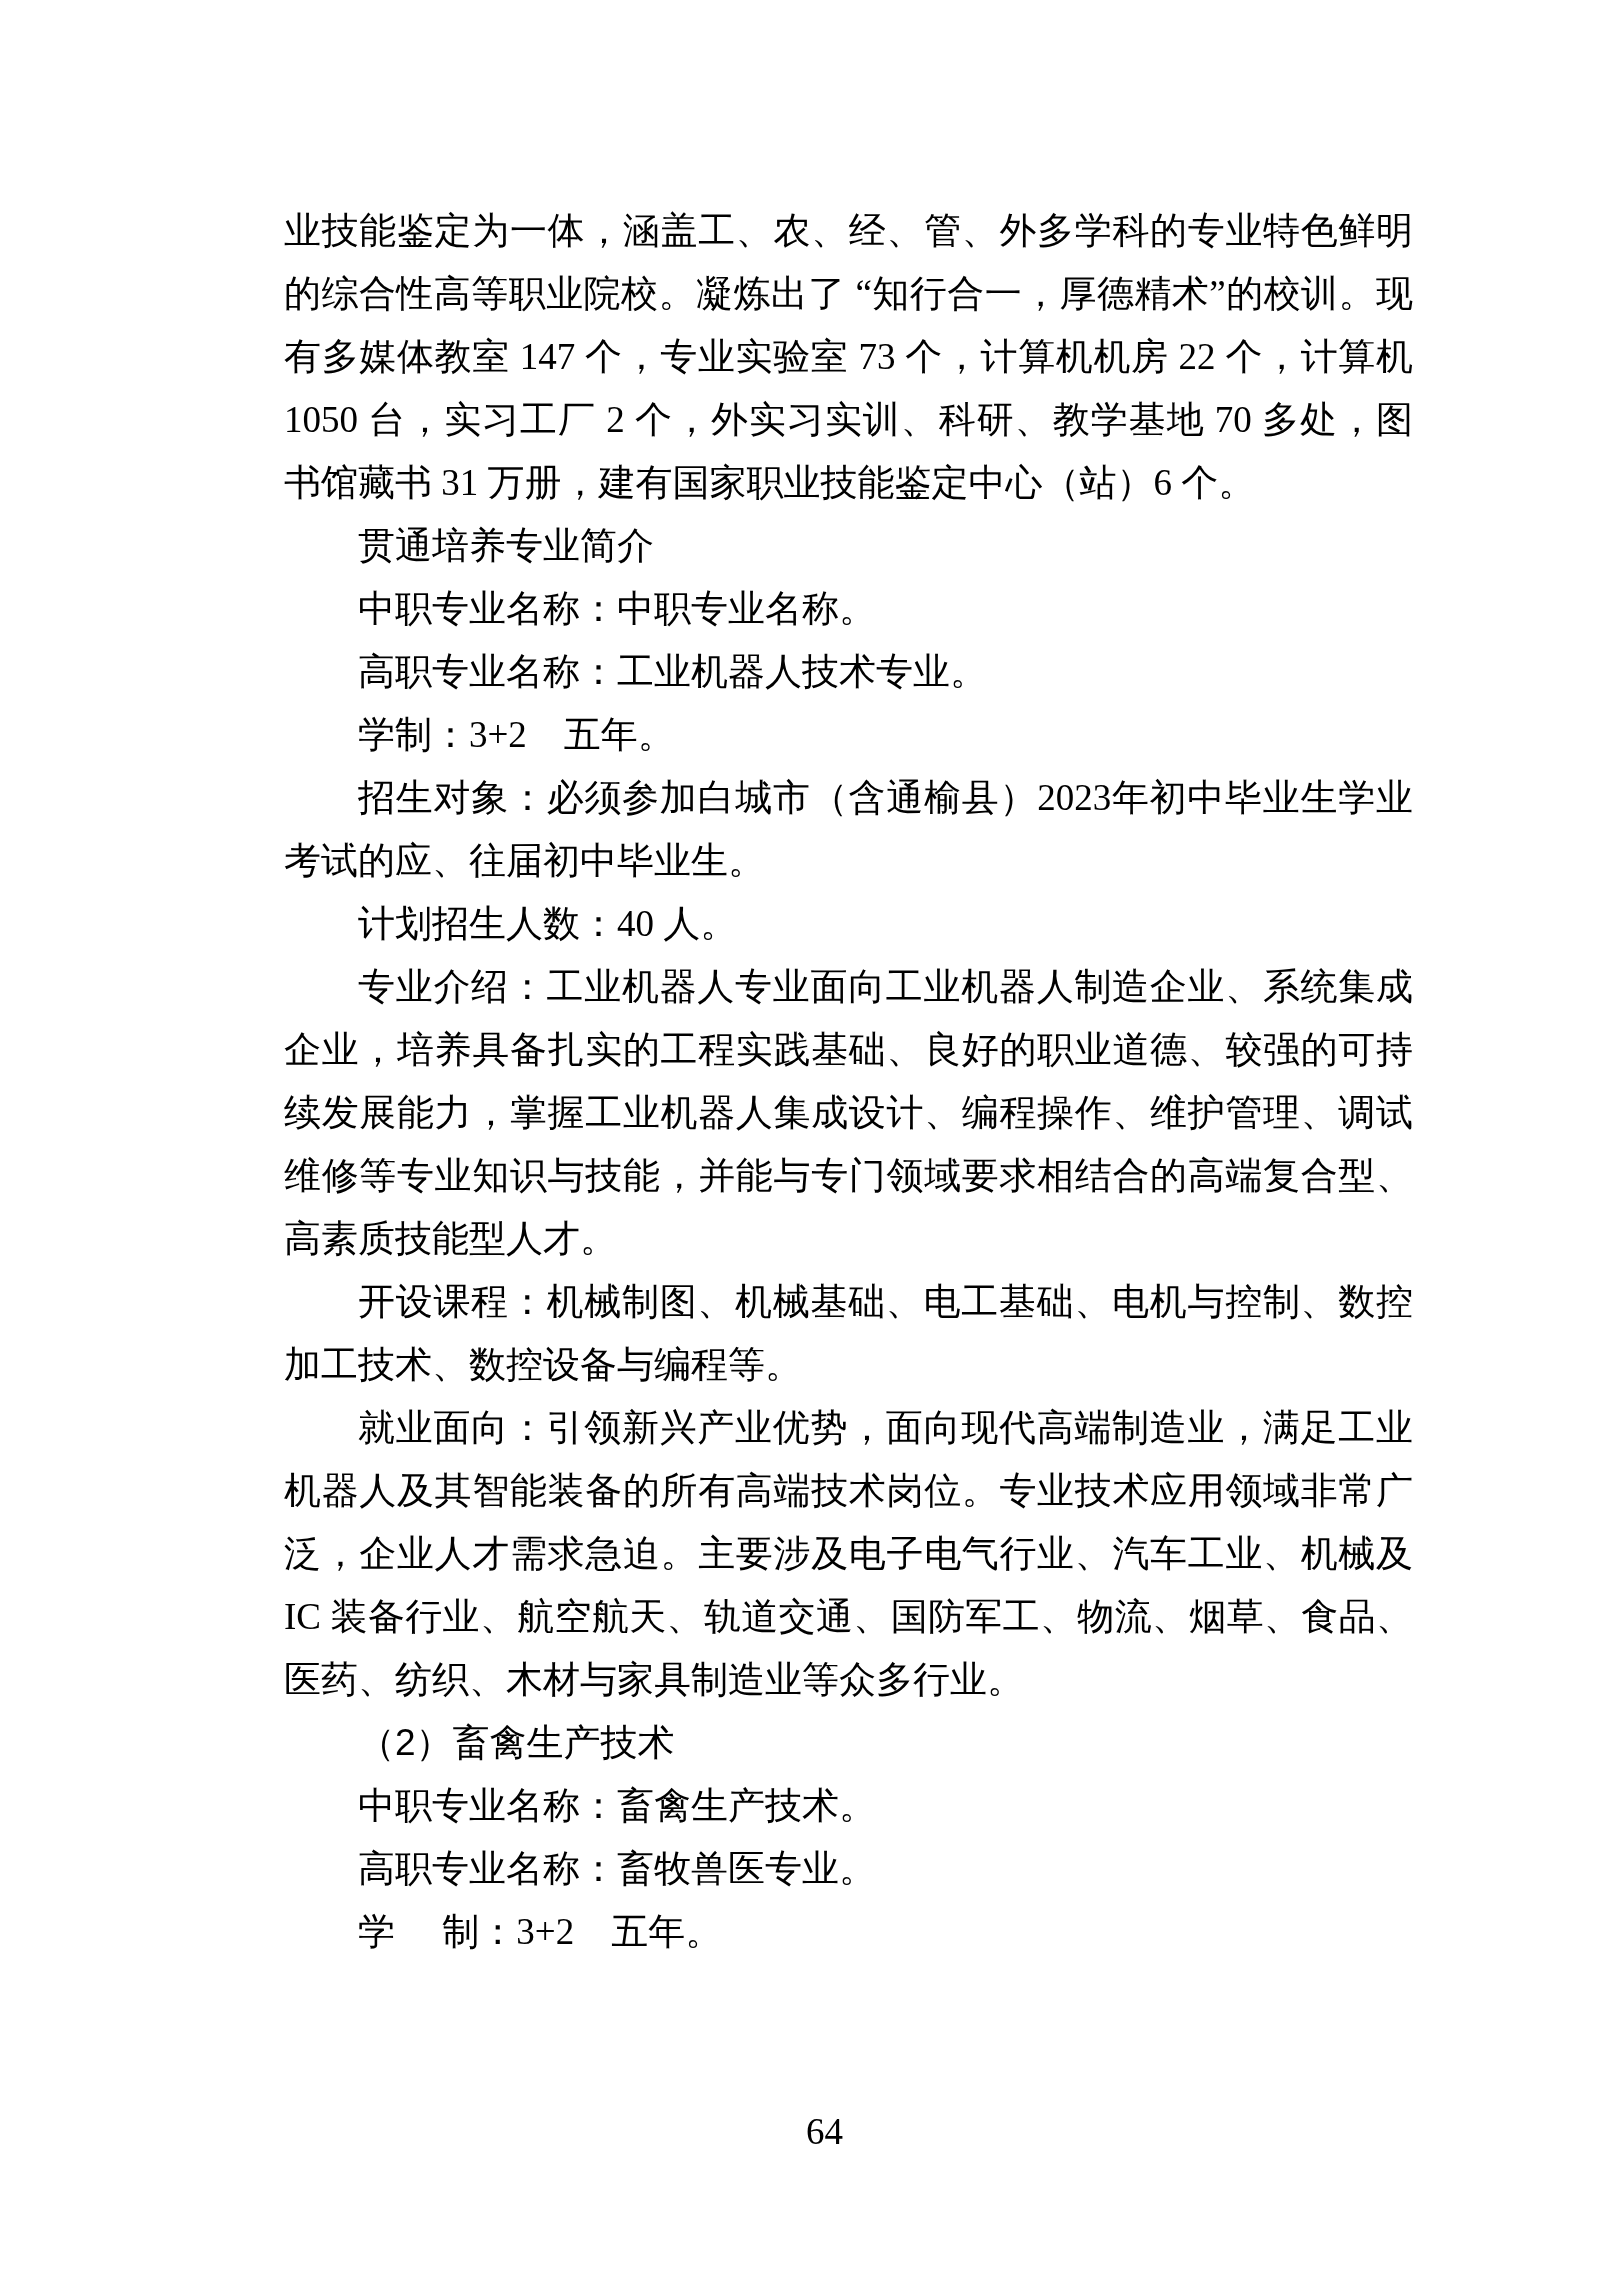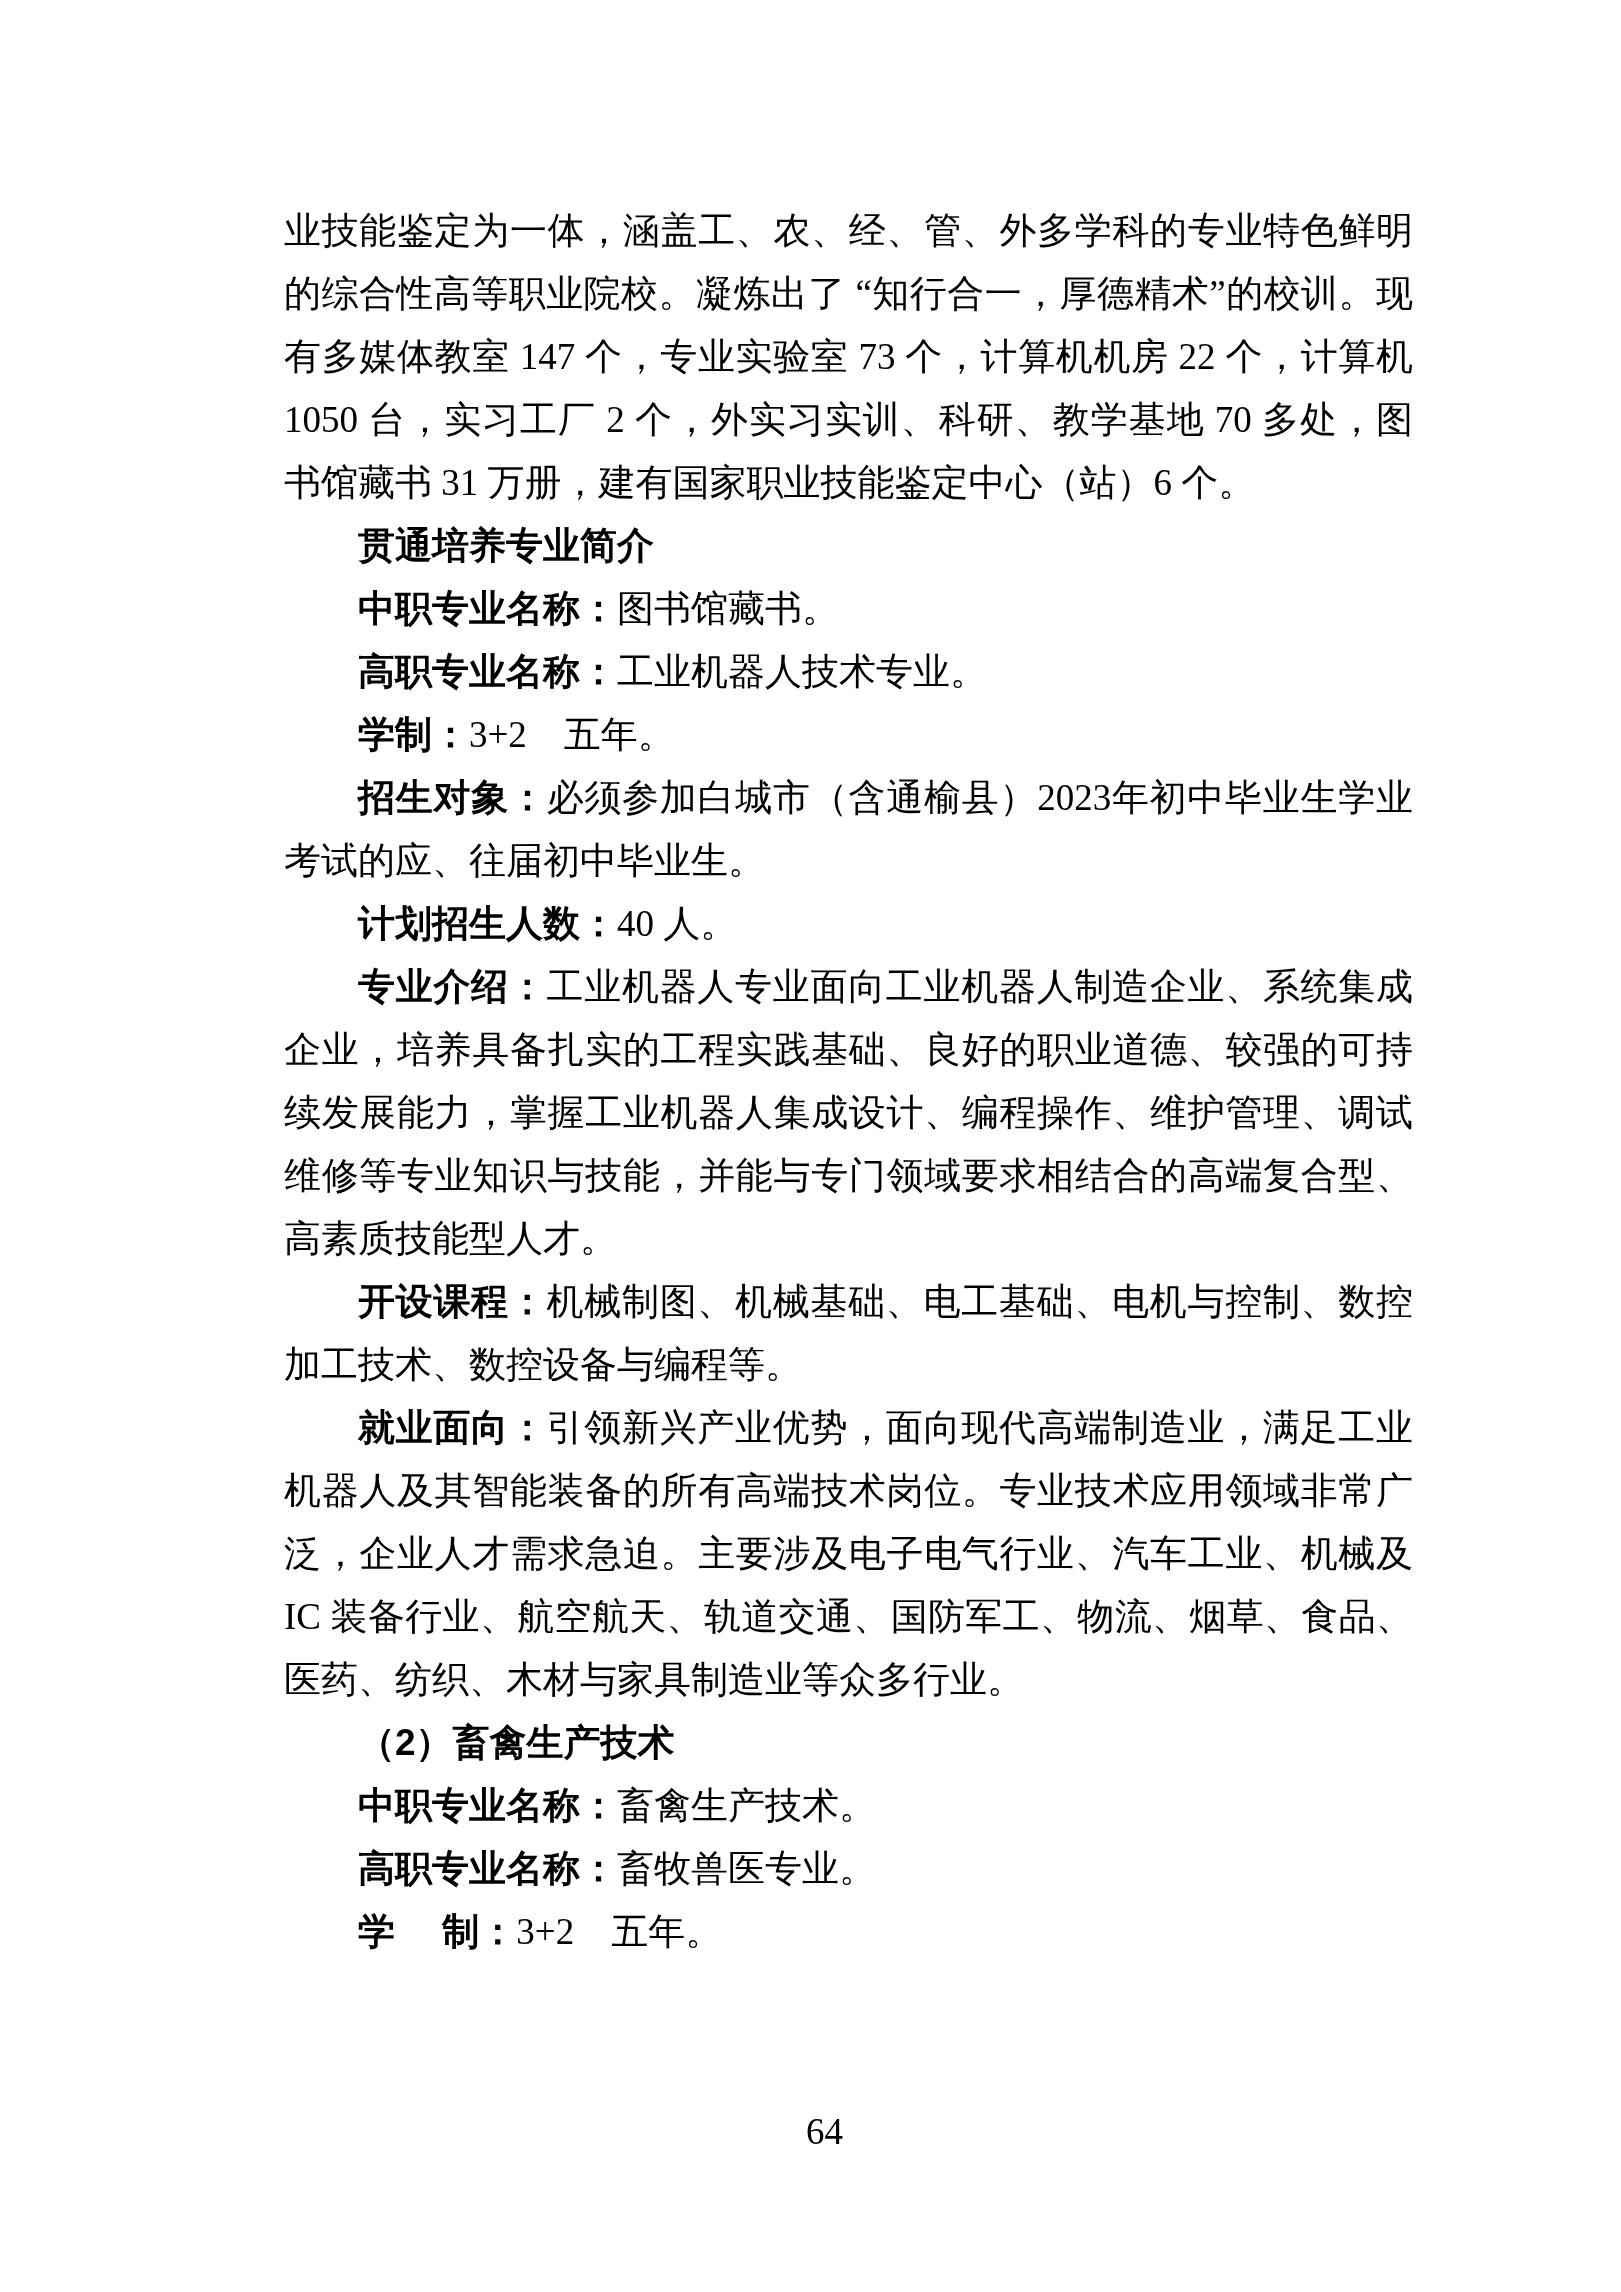--- a/index.html
+++ b/index.html
@@ -28,21 +28,21 @@
     line-height: 63px;
     text-align: justify;
     word-break: break-all;
   }
   p.indent {
     text-indent: 2em;
   }
   .hei,
   p.heading {
     font-family: "Liberation Sans", "DejaVu Sans", sans-serif;
-    font-weight: 700;
+    font-weight: 400;
   }
   .page-number {
     position: absolute;
     left: 260px;
     top: 2107px;
     width: 1129px;
     text-align: center;
     font-size: 37px;
     line-height: 49px;
     font-family: "Liberation Serif", "DejaVu Serif", serif;
@@ -51,21 +51,21 @@
 </head>
 <body>
 
 <div class="page-body">
 
   <p>业技能鉴定为一体，涵盖工、农、经、管、外多学科的专业特色鲜明的综合性高等职业院校。凝炼出了 “知行合一，厚德精术”的校训。现有多媒体教室 147 个，专业实验室 73 个，计算机机房 22 个，计算机 1050 台，实习工厂 2 个，外实习实训、科研、教学基地 70 多处，图书馆藏书 31 万册，建有国家职业技能鉴定中心（站）6 个。</p>
 
   <p class="indent heading">贯通培养专业简介</p>
 
 
-  <p class="indent"><span class="hei">中职专业名称：</span><span>图书馆藏书。</span></p>
+  <p class="indent"><span class="hei">中职专业名称：</span><span>中职专业名称。</span></p>
 
   <p class="indent"><span class="hei">高职专业名称：</span><span>工业机器人技术专业。</span></p>
 
   <p class="indent"><span class="hei">学制：</span><span>3+2　五年。</span></p>
 
   <p class="indent"><span class="hei">招生对象：</span><span>必须参加白城市（含通榆县）2023年初中毕业生学业考试的应、往届初中毕业生。</span></p>
 
   <p class="indent"><span class="hei">计划招生人数：</span><span>40 人。</span></p>
 
   <p class="indent"><span class="hei">专业介绍：</span><span>工业机器人专业面向工业机器人制造企业、系统集成企业，培养具备扎实的工程实践基础、良好的职业道德、较强的可持续发展能力，掌握工业机器人集成设计、编程操作、维护管理、调试维修等专业知识与技能，并能与专门领域要求相结合的高端复合型、高素质技能型人才。</span></p>

